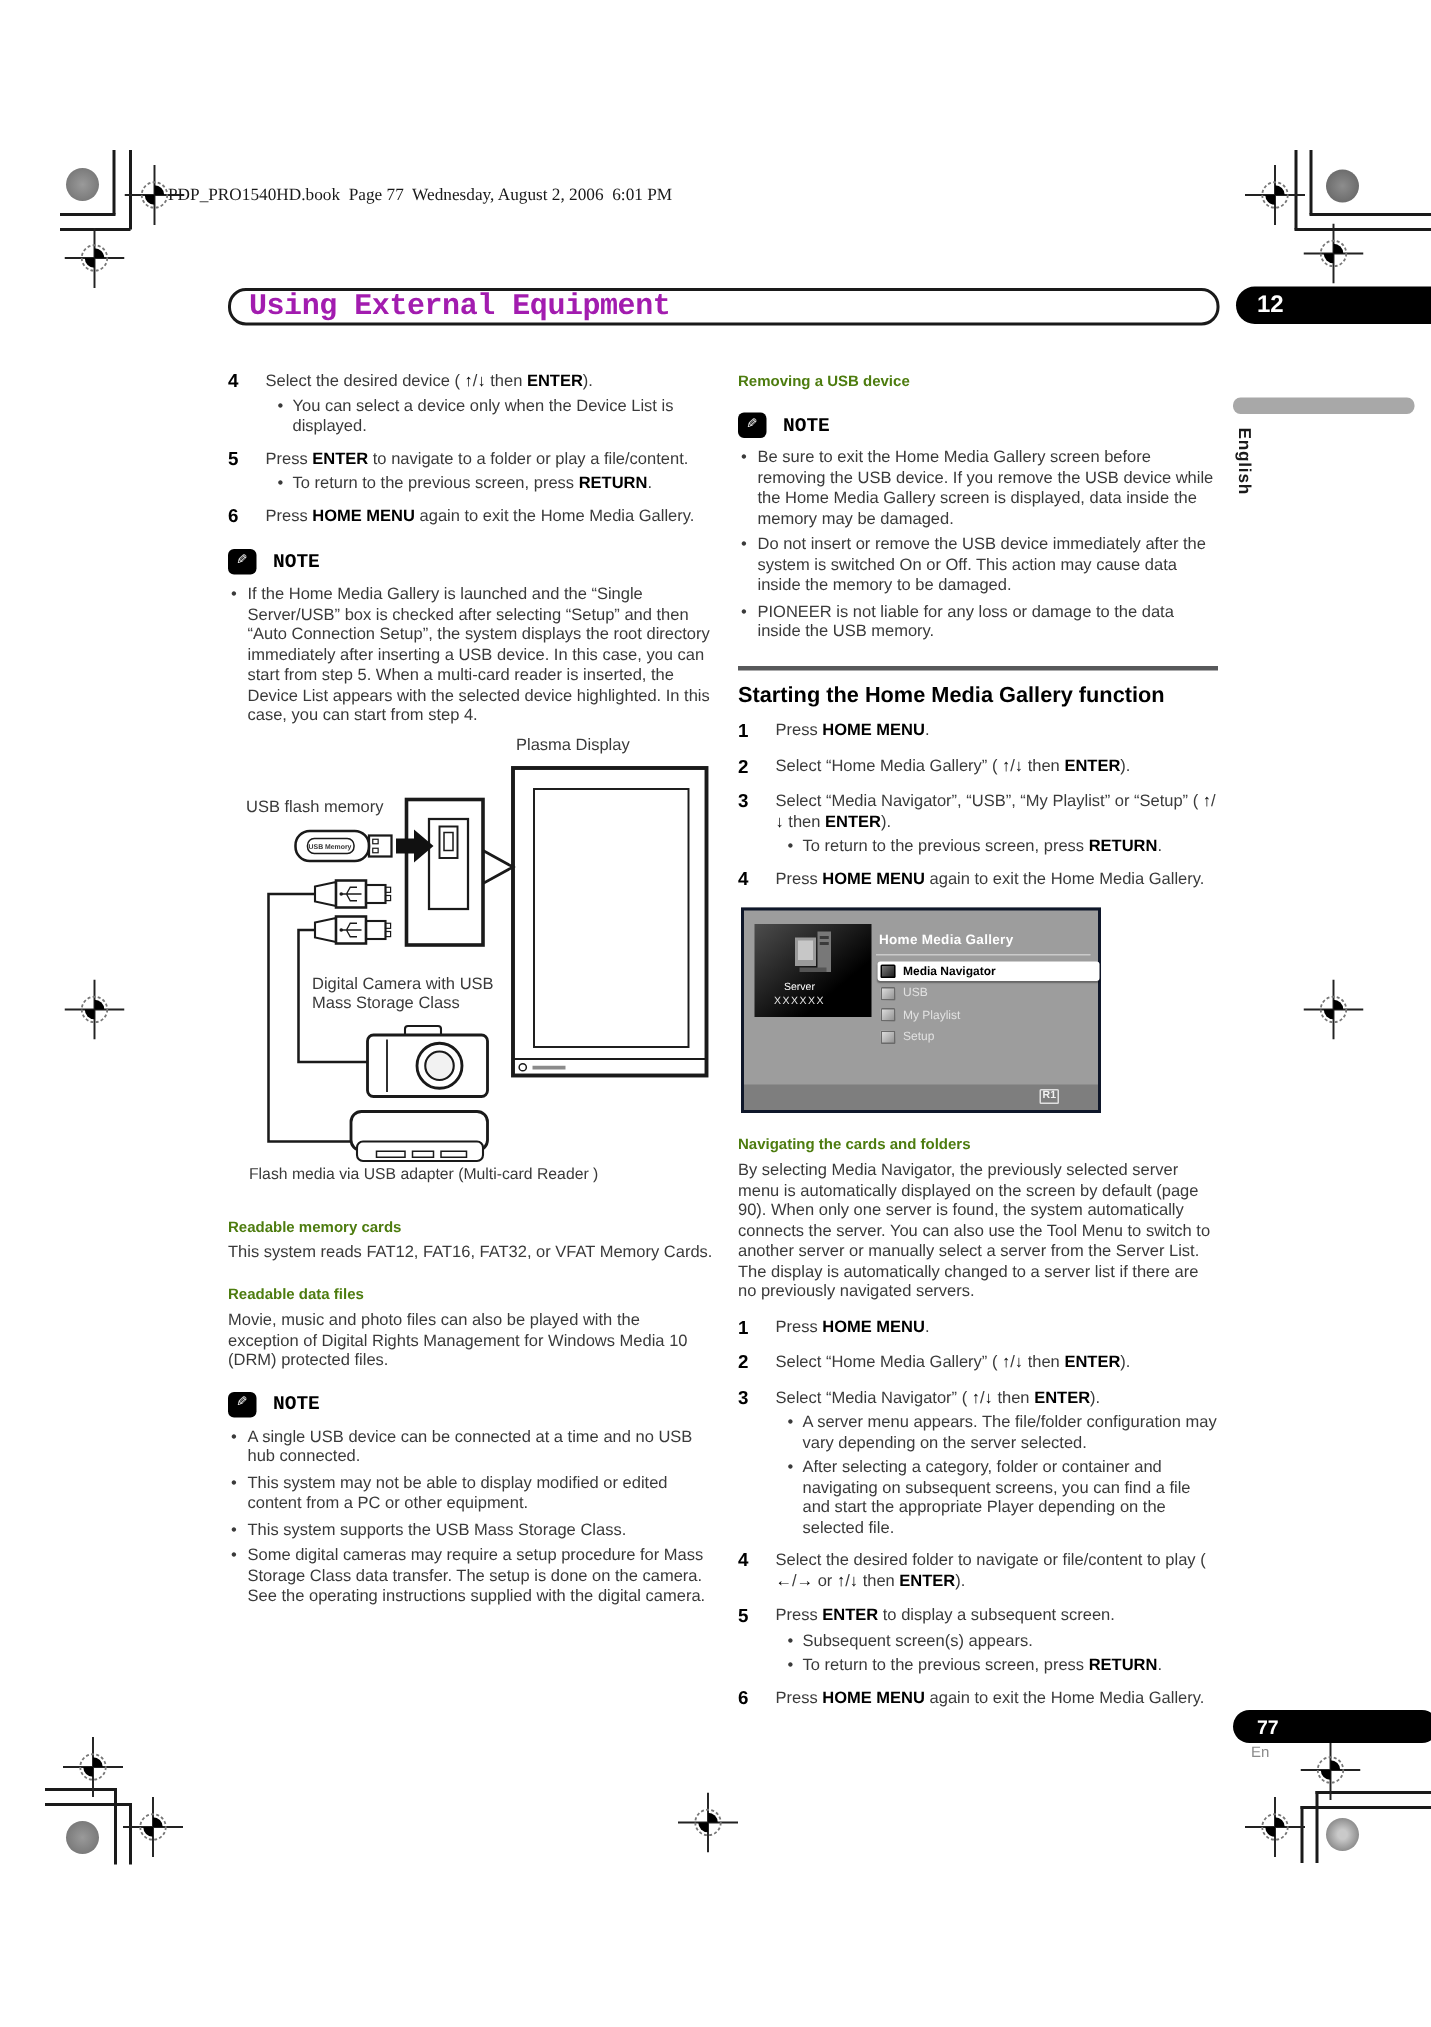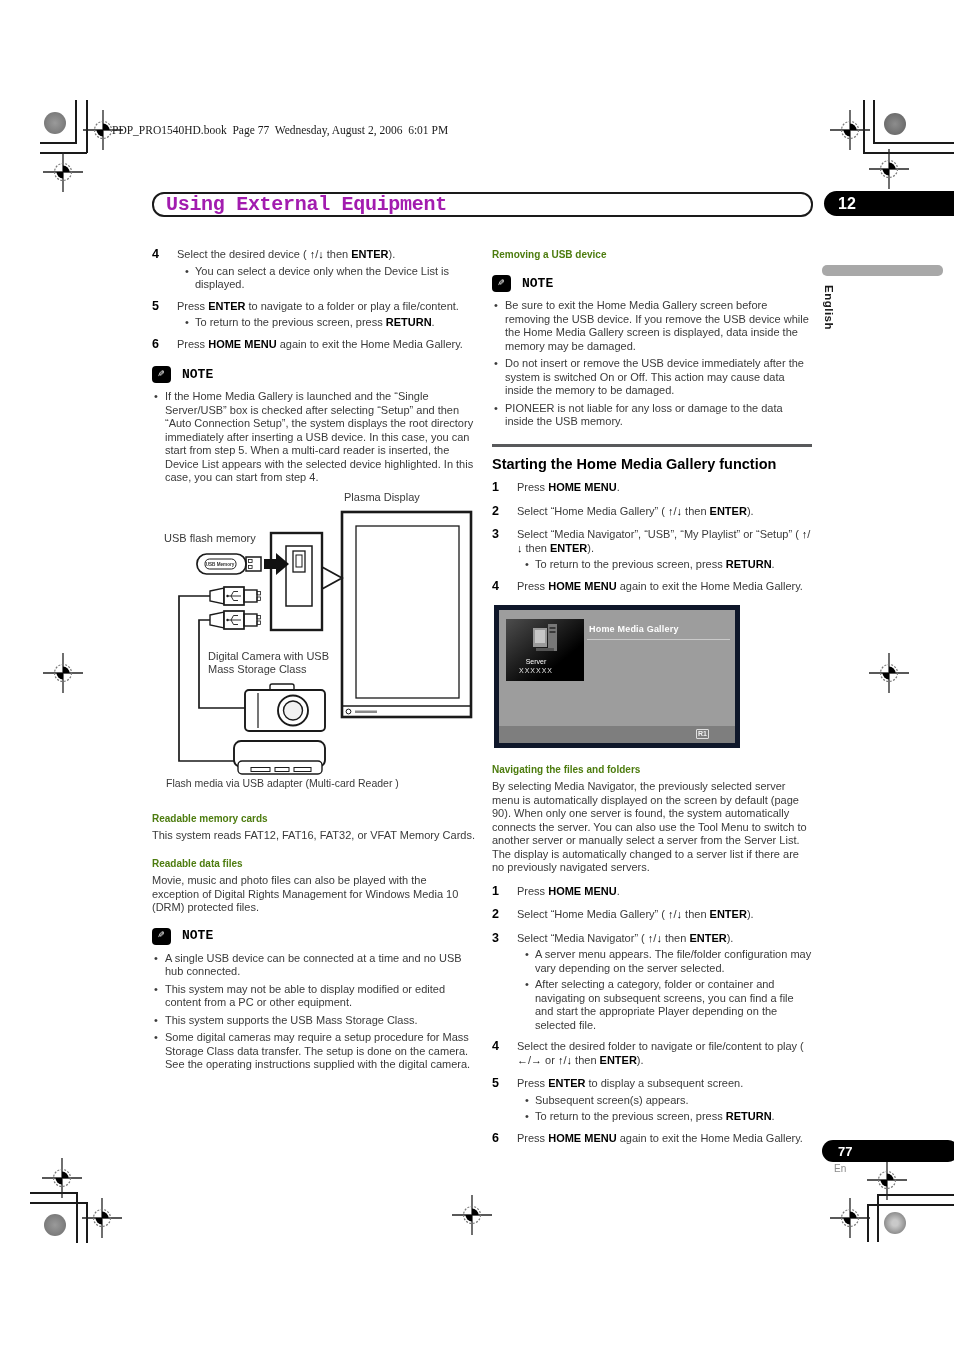--- a/index.html
+++ b/index.html
@@ -39,21 +39,21 @@
   .note-icon::before{content:"✎";transform:scaleX(-1);}
   .note-label{font-size:13px;font-weight:bold;color:#000;}
   .note-bullets .bullet{padding-left:2px;margin-top:4px;}
   .note-bullets .bullet .dot{width:11px;}
   .divider{height:3.5px;background:#58595b;margin:15px 0 7px;}
   
   .diagram{position:relative;width:324px;height:302px;margin:8px 0 2px;}
   .diagram svg{position:absolute;left:0;top:0;}
   .dlabel{position:absolute;font-size:11px;line-height:13.5px;color:#3a3a3a;}
   
-  .hmg{position:relative;width:236px;height:133px;background:#9d9d9d;border:5px solid #0f172a;margin:10px 0 12px 2px;}
+  .hmg{position:relative;width:236px;height:133px;background:#9d9d9d;border:2px solid #0f172a;margin:10px 0 12px 2px;}
   .hmg-bottom{position:absolute;left:0;right:0;bottom:0;height:17px;background:#7e7e7e;}
   .hmg-server{position:absolute;left:7px;top:9px;width:78px;height:62px;background:linear-gradient(140deg,#4d4d4d,#000 70%);}
   .hmg-server svg{position:absolute;left:26px;top:3px;}
   .hmg-server-label{position:absolute;left:0;right:18px;top:36px;text-align:center;font-size:7px;color:#fff;}
   .hmg-server-id{position:absolute;left:0;right:18px;top:45px;text-align:center;font-size:7px;color:#e6e6e6;letter-spacing:1px;}
   .hmg-title{position:absolute;left:90px;top:13px;color:#fff;font-size:9px;font-weight:bold;letter-spacing:.2px;}
   .hmg-rule{position:absolute;left:88px;top:29px;right:5px;height:1px;background:#d9d9d9;opacity:.75;}
   .hmg-menu{position:absolute;left:89px;top:34px;width:150px;}
   .hmg-item{display:flex;align-items:center;gap:5px;height:13px;margin-bottom:1.5px;font-size:8px;color:#e2e2e2;}
   .hmg-item.sel{background:#fff;border-radius:2px;color:#000;font-weight:bold;box-shadow:0 1px 1px rgba(0,0,0,.35);width:148px;}
@@ -397,24 +397,42 @@
         <rect x="16" y="2" width="9" height="27" fill="#787878"></rect>
         <rect x="17.5" y="5" width="6" height="2" fill="#3a3a3a"></rect>
         <rect x="17.5" y="9" width="6" height="2" fill="#3a3a3a"></rect>
         <rect x="4" y="26" width="18" height="3" fill="#555"></rect>
       </svg>
       <div class="hmg-server-label">Server</div>
       <div class="hmg-server-id">XXXXXX</div>
     </div>
     <div class="hmg-title">Home Media Gallery</div>
     <div class="hmg-rule"></div>
+    <div class="hmg-menu">
+        <div class="hmg-item sel">
+          <span class="mi-icon"></span>
+          <span class="mi-label">Media Navigator</span>
+        </div>
+        <div class="hmg-item">
+          <span class="mi-icon"></span>
+          <span class="mi-label">USB</span>
+        </div>
+        <div class="hmg-item">
+          <span class="mi-icon"></span>
+          <span class="mi-label">My Playlist</span>
+        </div>
+        <div class="hmg-item">
+          <span class="mi-icon"></span>
+          <span class="mi-label">Setup</span>
+        </div>
+      </div>
     <span class="hmg-remote">R1</span>
   </div>
 
-  <h3>Navigating the files and folders</h3>
+  <h3>Navigating the cards and folders</h3>
   <p>By selecting Media Navigator, the previously selected server menu is automatically displayed on the screen by default (page 90). When only one server is found, the system automatically connects the server. You can also use the Tool Menu to switch to another server or manually select a server from the Server List. The display is automatically changed to a server list if there are no previously navigated servers.</p>
   <div>
       <div class="step">
         <span class="step-num">1</span>
         <div class="step-body">
           <div class="step-text">Press <b>HOME MENU</b>.</div>
         </div>
       </div>
       <div class="step">
         <span class="step-num">2</span>

